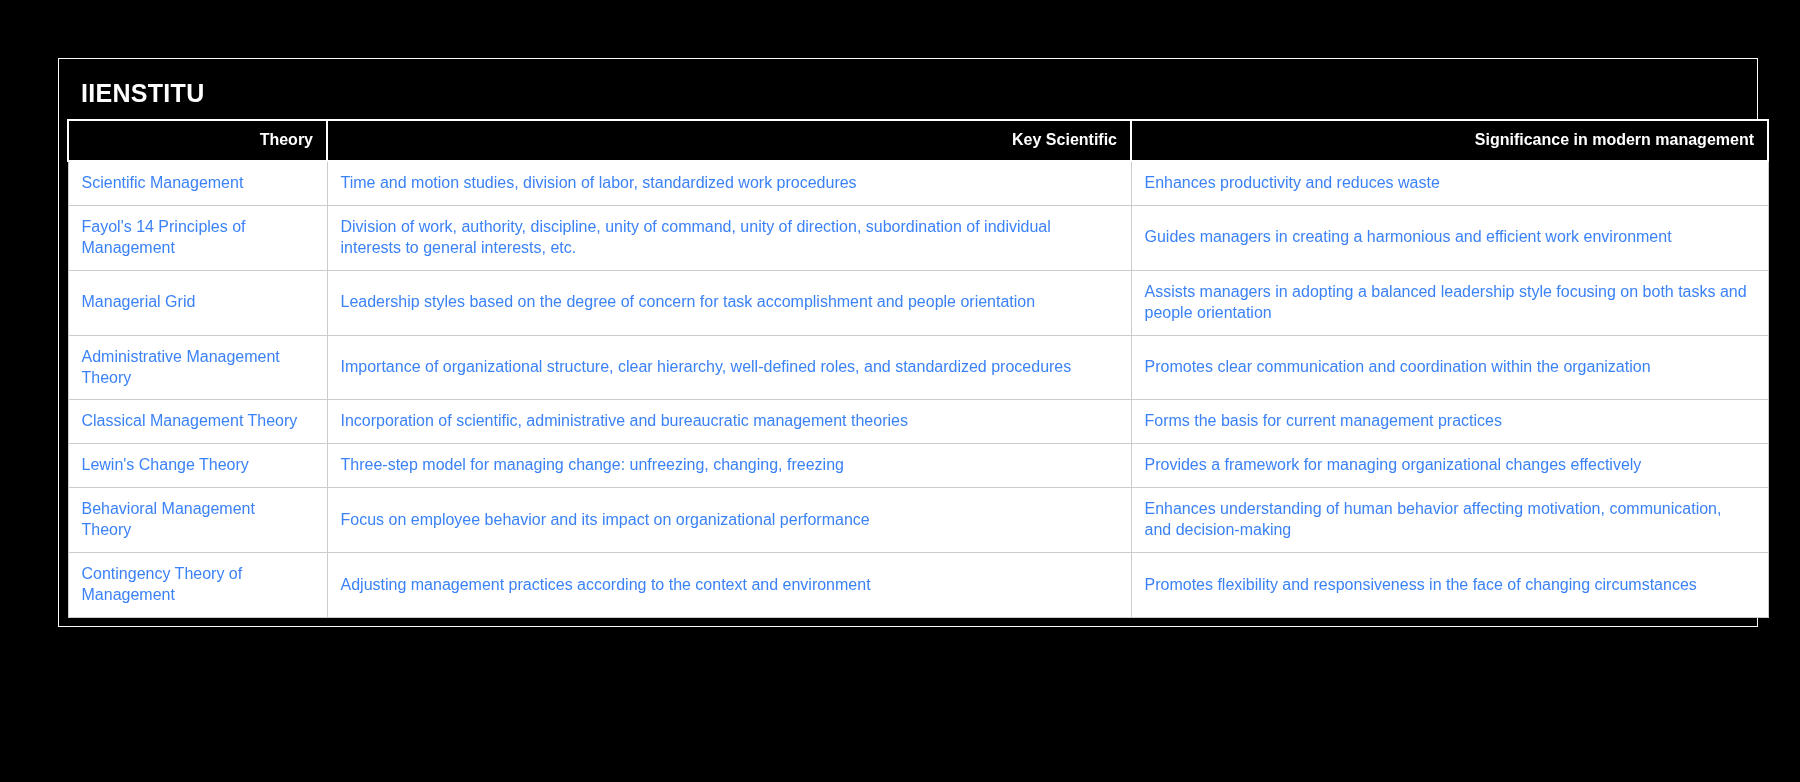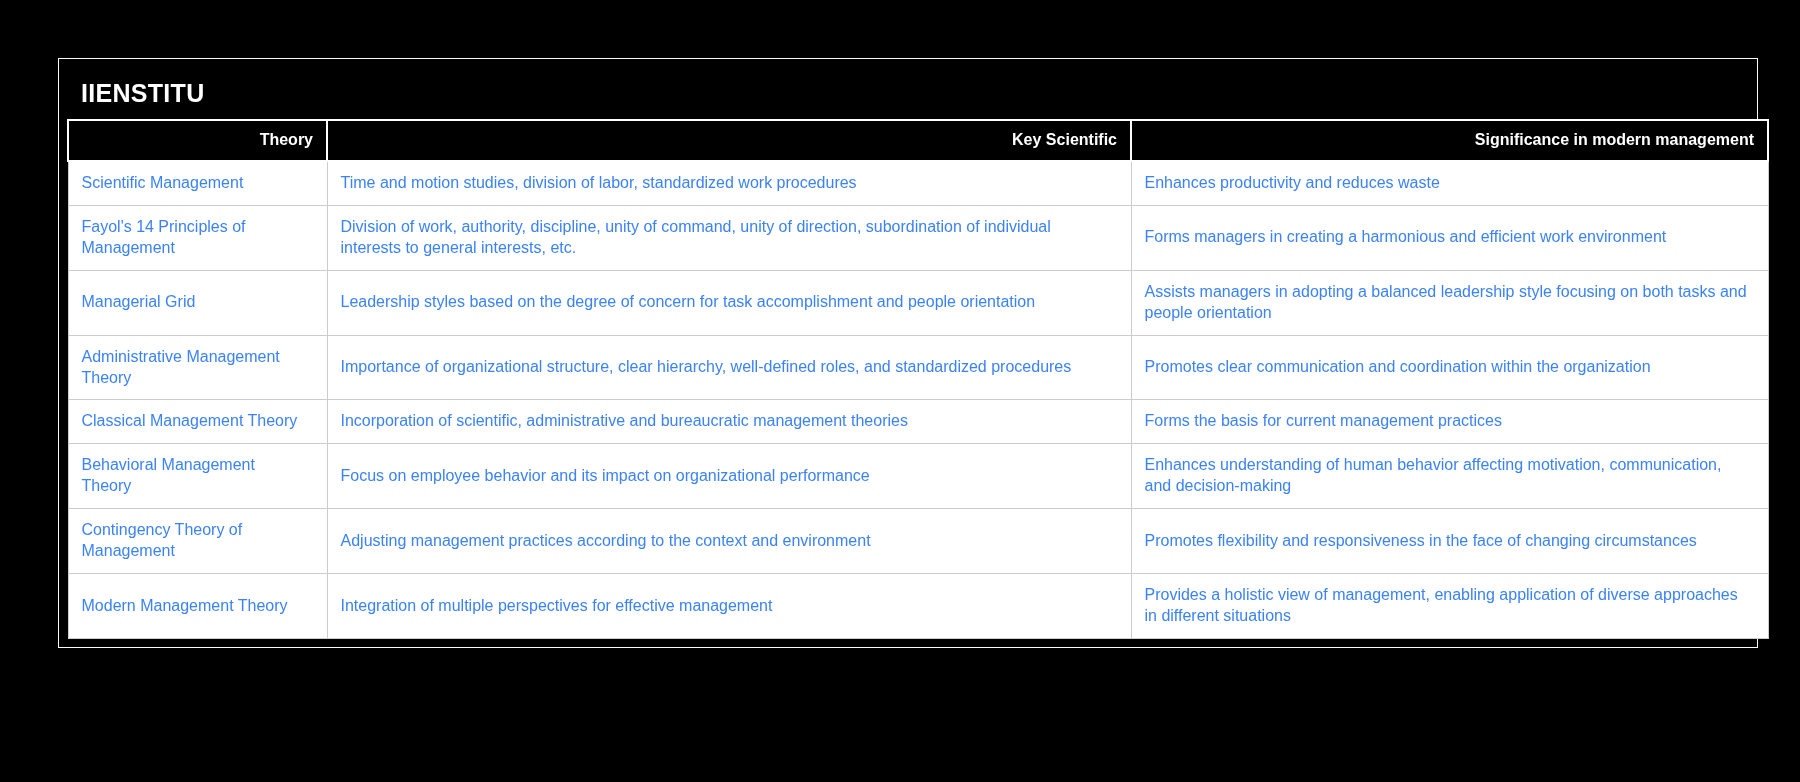--- a/index.html
+++ b/index.html
@@ -73,47 +73,47 @@
     </thead>
     <tbody>
       <tr>
         <td>Scientific Management</td>
         <td>Time and motion studies, division of labor, standardized work procedures</td>
         <td>Enhances productivity and reduces waste</td>
       </tr>
       <tr>
         <td>Fayol's 14 Principles of Management</td>
         <td>Division of work, authority, discipline, unity of command, unity of direction, subordination of individual interests to general interests, etc.</td>
-        <td>Forms managers in creating a harmonious and efficient work environment</td>
+        <td>Guides managers in creating a harmonious and efficient work environment</td>
       </tr>
       <tr>
         <td>Managerial Grid</td>
         <td>Leadership styles based on the degree of concern for task accomplishment and people orientation</td>
         <td>Assists managers in adopting a balanced leadership style focusing on both tasks and people orientation</td>
       </tr>
       <tr>
         <td>Administrative Management Theory</td>
         <td>Importance of organizational structure, clear hierarchy, well-defined roles, and standardized procedures</td>
         <td>Promotes clear communication and coordination within the organization</td>
       </tr>
       <tr>
         <td>Classical Management Theory</td>
         <td>Incorporation of scientific, administrative and bureaucratic management theories</td>
         <td>Forms the basis for current management practices</td>
       </tr>
       <tr>
+        <td>Lewin's Change Theory</td>
+        <td>Three-step model for managing change: unfreezing, changing, freezing</td>
+        <td>Provides a framework for managing organizational changes effectively</td>
+      </tr>
+      <tr>
         <td>Behavioral Management Theory</td>
         <td>Focus on employee behavior and its impact on organizational performance</td>
         <td>Enhances understanding of human behavior affecting motivation, communication, and decision-making</td>
       </tr>
       <tr>
         <td>Contingency Theory of Management</td>
         <td>Adjusting management practices according to the context and environment</td>
         <td>Promotes flexibility and responsiveness in the face of changing circumstances</td>
       </tr>
-      <tr>
-        <td>Modern Management Theory</td>
-        <td>Integration of multiple perspectives for effective management</td>
-        <td>Provides a holistic view of management, enabling application of diverse approaches in different situations</td>
-      </tr>
     </tbody>
   </table>
 </div>
 
 </body></html>

